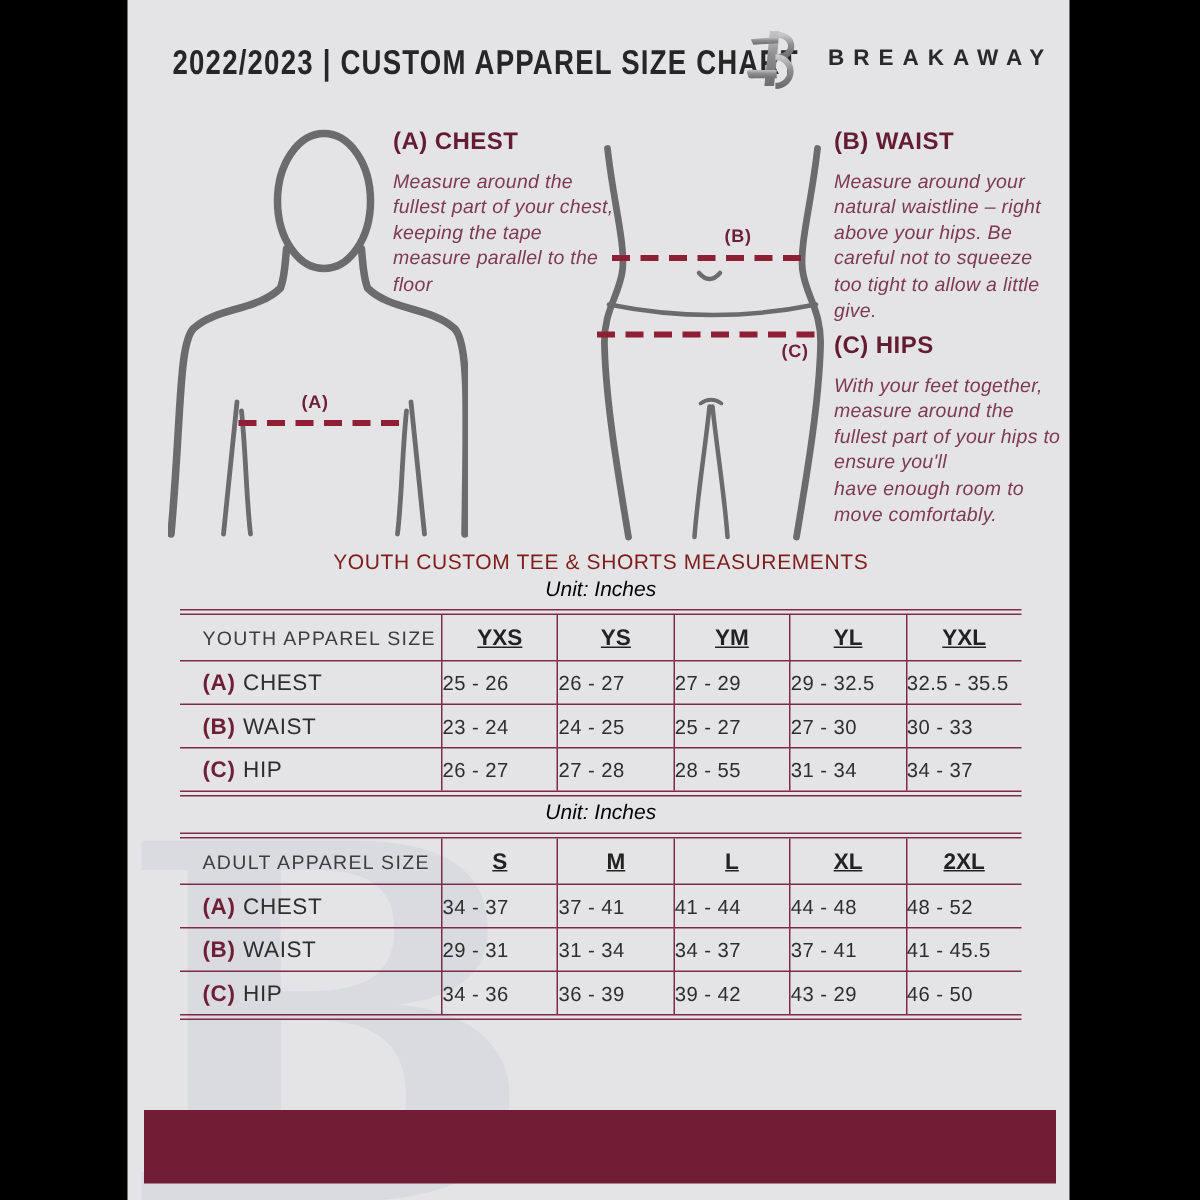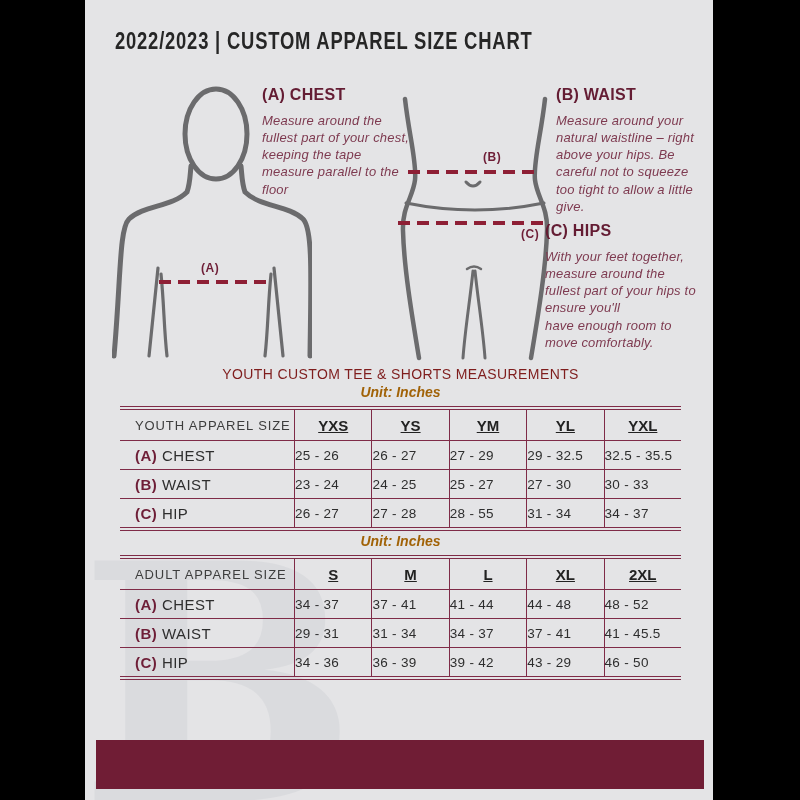--- a/index.html
+++ b/index.html
@@ -22,21 +22,21 @@
   .fig{position:absolute;}
   .m-label{position:absolute;font-size:12px;font-weight:700;color:#6e1e37;letter-spacing:.5px;}
   .g-block{position:absolute;}
   .g-head{font-size:16px;font-weight:700;color:#641c33;letter-spacing:.3px;}
   .g-body{margin-top:8px;font-size:13px;font-style:italic;color:#7e3a50;line-height:1.32;
     letter-spacing:.2px;white-space:pre-line;}
 
   
   .tables-wrap{position:absolute;left:35px;top:366px;width:561px;text-align:center;}
   .tbl-title{font-size:14px;font-weight:400;color:#7f1d1d;letter-spacing:.4px;}
-  .tbl-unit{font-size:14px;font-style:italic;color:#a16207;margin-top:2px;font-weight:bold;}
+  .tbl-unit{font-size:14px;font-style:italic;color:#000000;margin-top:2px;}
   table.size-table{border-collapse:separate;border-spacing:0;table-layout:fixed;width:561px;
     margin:6px 0 0 0;border-top:4px double #7f2b47;border-bottom:4px double #7f2b47;}
   table.size-table + .tbl-title{margin-top:16px;}
   .size-table col.c-label{width:174px;}
   .size-table col.c-size{width:77.4px;}
   .size-table th,.size-table td{padding:0;height:28px;vertical-align:middle;
     border-bottom:1px solid #7f2b47;background:transparent;}
   .size-table thead th{height:30px;}
   .size-table tbody tr:last-child td{border-bottom:none;}
   .size-table th:nth-child(n+2),.size-table td:nth-child(n+2){border-left:1px solid #7f2b47;}
@@ -52,20 +52,37 @@
 </style>
 </head>
 <body>
 
 <div class="stage">
   <div class="page">
 
     <div class="watermark">B</div>
 
     <div class="doc-title">2022/2023  |  CUSTOM APPAREL SIZE CHART</div>
+    <div class="brand">
+      <svg width="46" height="44" viewBox="0 0 48 48">
+        <defs>
+          <linearGradient id="steel" x1="0" y1="0" x2="0" y2="1">
+            <stop offset="0" stop-color="#c7c7c9"></stop>
+            <stop offset="0.45" stop-color="#8d8d90"></stop>
+            <stop offset="1" stop-color="#6e6e71"></stop>
+          </linearGradient>
+        </defs>
+        <path d="M21 5 L28 5 L24 45 L17 45 Z" fill="url(#steel)"></path>
+        <path d="M27 8 a 9.5 8 0 0 1 0 16" fill="none" stroke="url(#steel)" stroke-width="4.5"></path>
+        <path d="M25 24 a 11 10.5 0 0 1 0 21" fill="none" stroke="url(#steel)" stroke-width="4.5"></path>
+        <path d="M7 11 L27 9.5 L27 14 L9 15 Z" fill="url(#steel)"></path>
+        <path d="M5 37 Q2 32 11 33.5 L26 33.5 L26 39.5 L9 39.5 Q5 40 5 37 Z" fill="url(#steel)"></path>
+      </svg>
+      <span class="brand-word">BREAKAWAY</span>
+    </div>
 
     <div class="guide">
 
       <svg class="fig" style="left:27px;top:78px" width="200" height="284" viewBox="0 0 200 284" fill="none" stroke="#6b6b6d" stroke-linecap="round">
         <ellipse cx="104" cy="56" rx="31" ry="45" stroke-width="5"></ellipse>
         <path d="M79 88 C78 98 78 106 75 114 C60 129 32 127 17 141 C7 151 9 200 2 278" stroke-width="5"></path>
         <path d="M129 88 C130 98 130 106 133 114 C148 129 176 127 191 141 C201 151 199 200 198 278" stroke-width="5"></path>
         <path d="M46 190 L37 278" stroke-width="3.2"></path>
         <path d="M49 196 C52 225 52 252 55 278" stroke-width="3.2"></path>
         <path d="M162 190 L171 278" stroke-width="3.2"></path>
@@ -91,21 +108,21 @@
       <div class="g-block" style="left:177px;top:86px;width:154px">
         <div class="g-head">(A) CHEST</div>
         <div class="g-body">Measure around the fullest part of your chest, keeping the tape measure parallel to the floor</div>
       </div>
 
       <div class="g-block" style="left:471px;top:86px;width:150px">
         <div class="g-head">(B) WAIST</div>
         <div class="g-body">Measure around your natural waistline – right above your hips. Be careful not to squeeze too tight to allow a little give.</div>
       </div>
 
-      <div class="g-block" style="left:460px;top:222px;width:154px">
+      <div class="g-block" style="left:471px;top:222px;width:154px">
         <div class="g-head">(C) HIPS</div>
         <div class="g-body">With your feet together, measure around the fullest part of your hips to ensure you'll
 have enough room to move comfortably.</div>
       </div>
     </div>
 
     <div class="tables-wrap">
       <div class="tbl-title">YOUTH CUSTOM TEE &amp; SHORTS MEASUREMENTS</div>
       <div class="tbl-unit">Unit: Inches</div>
       <table class="size-table">

